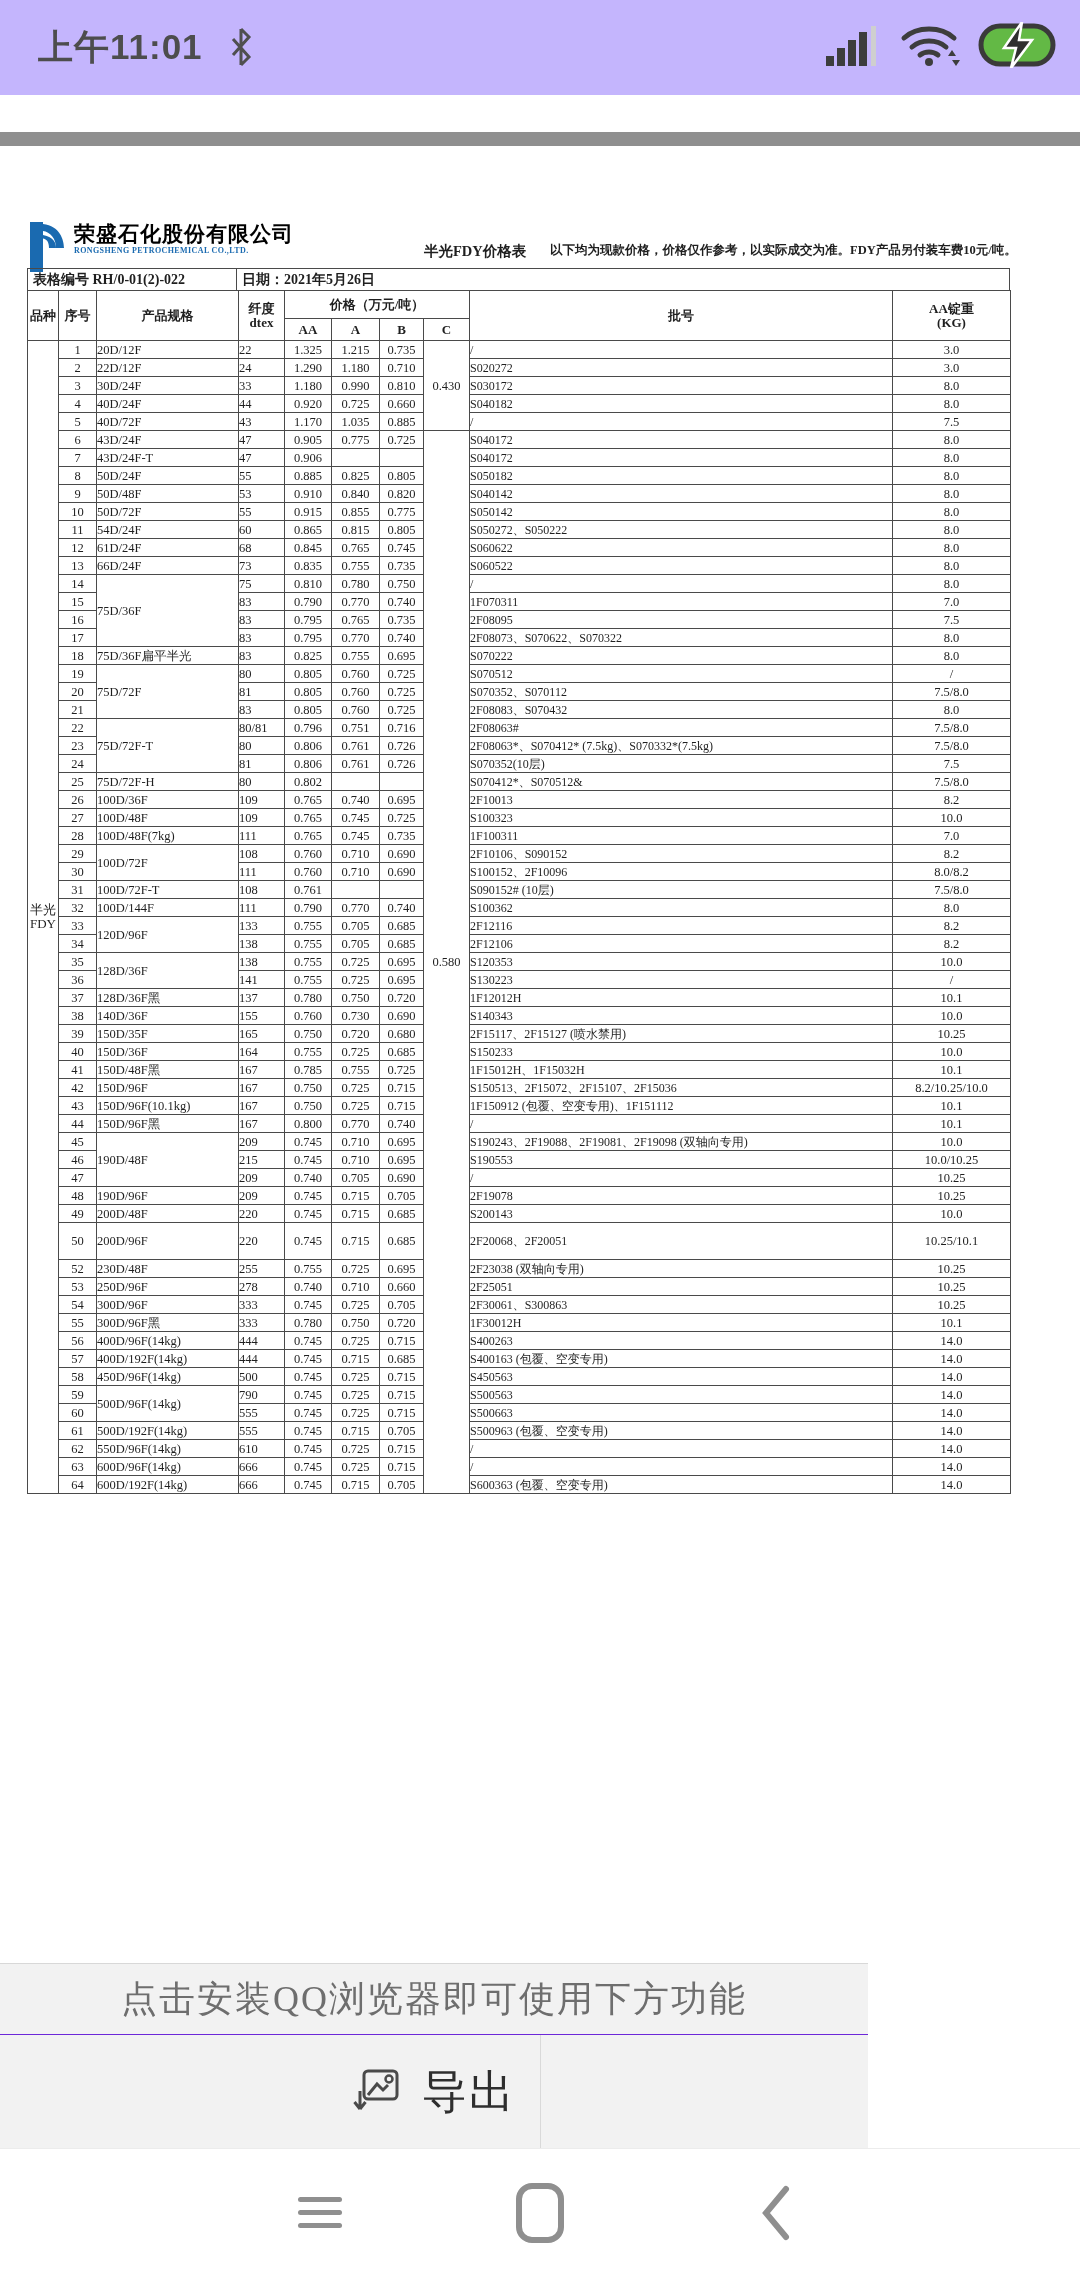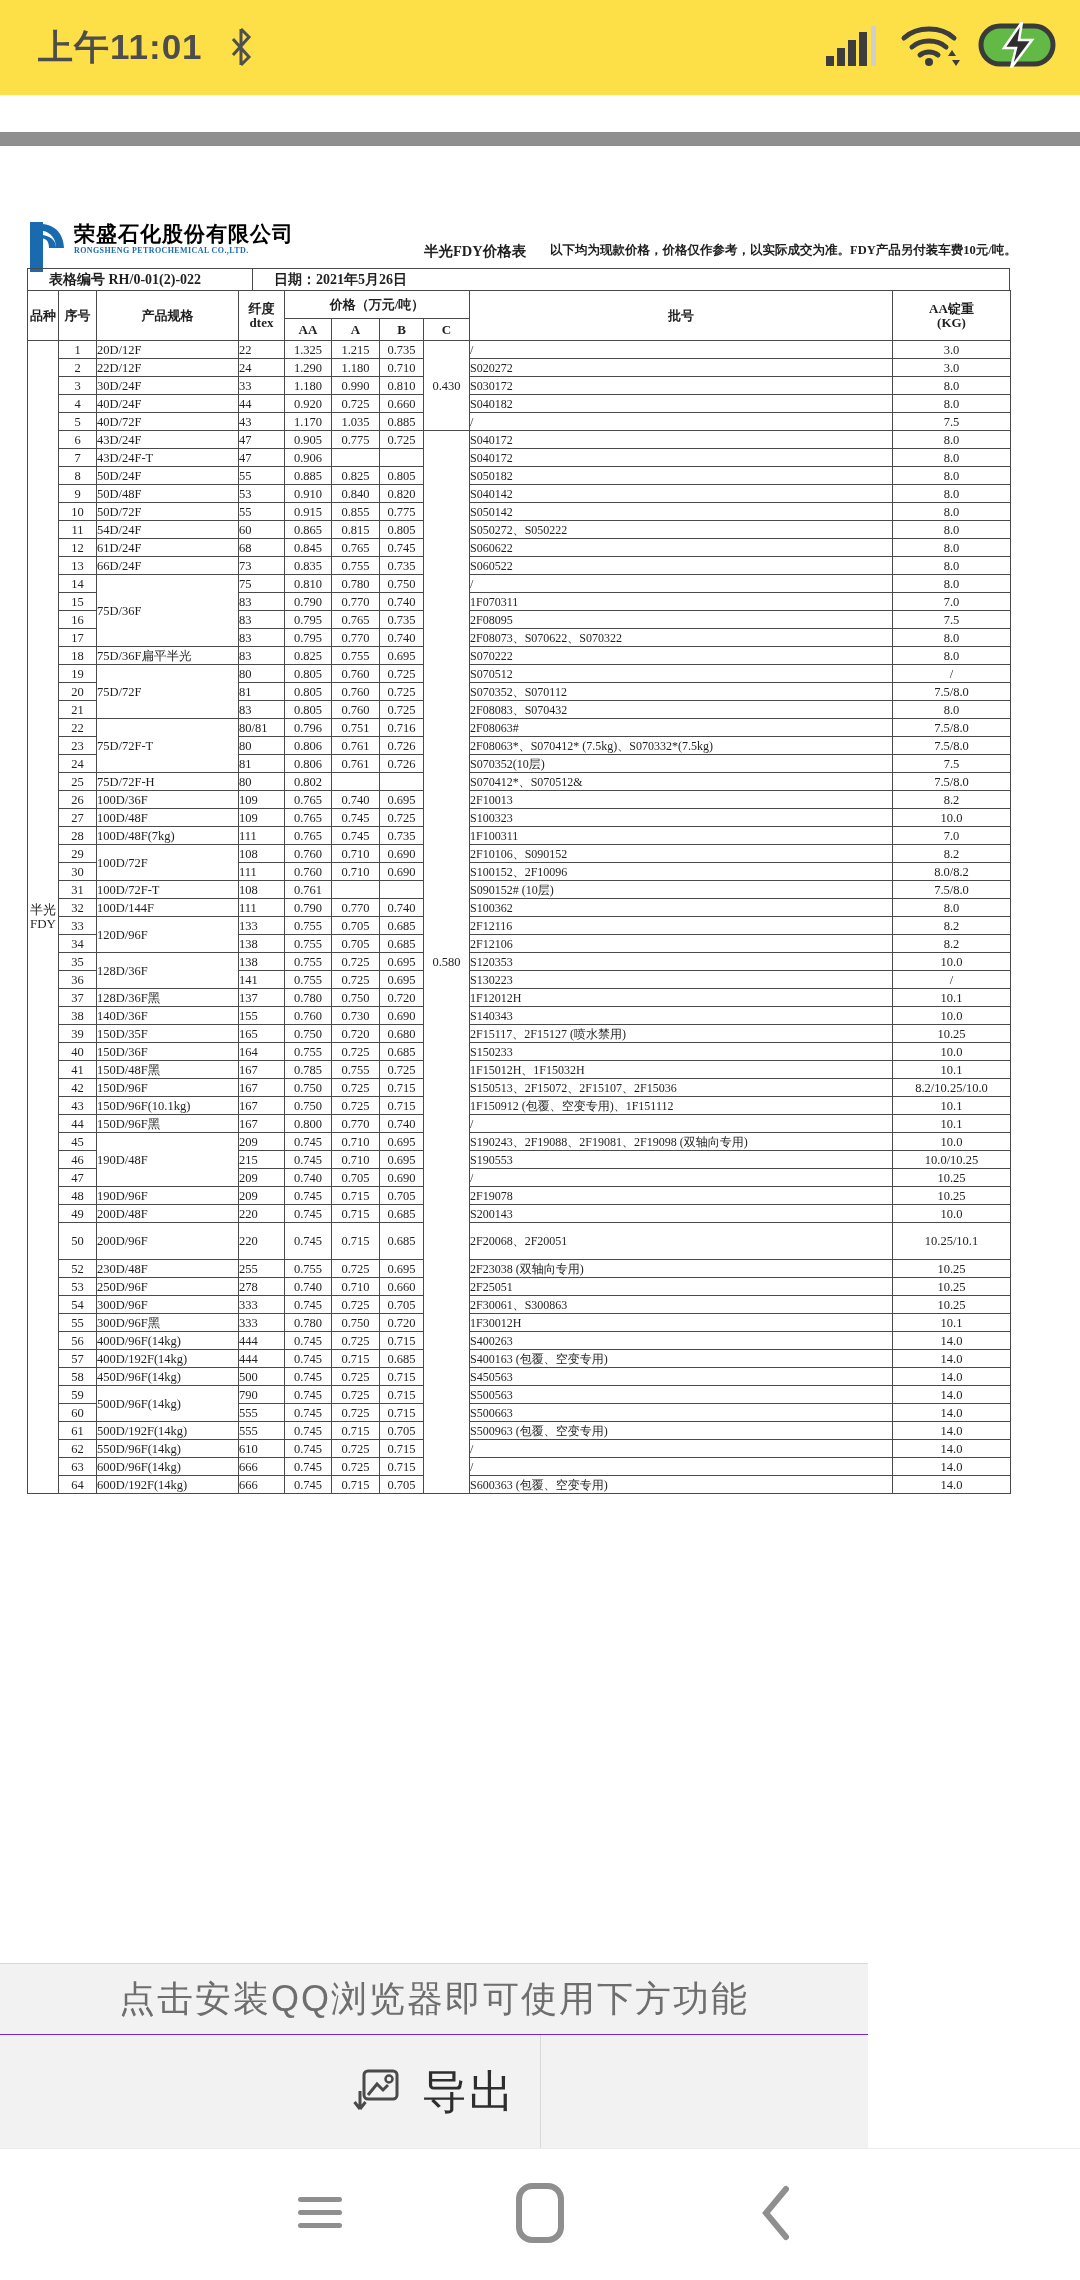--- a/index.html
+++ b/index.html
@@ -1,50 +1,50 @@
 <!DOCTYPE html>
 <html><head>
 <meta charset="utf-8">
 <style>
   html,body{margin:0;padding:0;background:#cfcfcf;}
   .phone{position:relative;width:1080px;height:2280px;background:#ffffff;overflow:hidden;
          font-family:"Liberation Sans","DejaVu Sans",sans-serif;}
   
-  .statusbar{position:absolute;top:0;left:0;width:1080px;height:95px;background:#fde047;}
+  .statusbar{position:absolute;top:0;left:0;width:1080px;height:95px;background:#c4b5fd;}
   .sb-time{position:absolute;left:38px;top:24px;font-size:35px;color:#4d4d4d;font-weight:bold;letter-spacing:1px;}
   .sb-bt{position:absolute;left:228px;top:26px;}
   .sb-right{position:absolute;right:22px;top:20px;display:flex;align-items:flex-end;gap:16px;height:52px;}
   .graybar{position:absolute;top:132px;left:0;width:1080px;height:14px;background:#8f8f8f;}
   
   .doc{position:absolute;top:146px;left:0;width:1080px;height:1817px;background:#fff;color:#1f1f1f;}
   .serif{font-family:"Liberation Serif","DejaVu Serif",serif;}
   .logo{position:absolute;left:30px;top:76px;display:flex;align-items:flex-start;gap:8px;}
   .logo-mark{width:36px;height:50px;}
   .logo-cn{font-size:21px;font-weight:bold;color:#000000;letter-spacing:1px;line-height:24px;}
   .logo-en{font-size:8px;font-weight:bold;color:#1a6ab0;letter-spacing:.4px;}
   .doc-title{position:absolute;left:424px;top:96px;font-size:14.5px;font-weight:bold;}
   .doc-disc{position:absolute;left:550px;top:96px;width:460px;font-size:12.5px;font-weight:bold;white-space:nowrap;}
   .sheet{position:absolute;left:27px;top:122px;width:983px;}
   .meta{display:flex;border:1px solid #4a4a4a;border-bottom:none;height:21px;font-size:14px;font-weight:bold;}
-  .meta>div{display:flex;align-items:center;padding-left:5px;margin-left:16px;}
+  .meta>div{display:flex;align-items:center;padding-left:5px;}
   .meta-no{width:203px;border-right:1px solid #4a4a4a;}
   .meta-date{flex:1;}
   table.price{border-collapse:collapse;table-layout:fixed;width:983px;font-size:12.5px;}
   table.price th,table.price td{border:1px solid #4a4a4a;padding:0;line-height:14px;overflow:hidden;}
   table.price thead th{font-size:13px;font-weight:bold;background:#fff;}
   tr.hr1{height:28px;} tr.hr2{height:22px;}
   table.price tbody tr{height:18px;}
   td.c{text-align:center;} td.l{text-align:left;padding-left:4px;}
   td.batch{padding-left:6px;white-space:nowrap;font-size:12px;}
   td.spec{white-space:nowrap;margin-top:17px;}
   td.variety{text-align:center;word-break:break-all;line-height:16px;padding:0 3px;font-size:13px;}
   .pgfoot{position:absolute;top:1941px;left:0;width:1080px;text-align:center;font-size:13px;color:#7a8288;
           font-family:"Liberation Serif","DejaVu Serif",serif;}
   
-  .banner{position:absolute;top:1963px;left:0;width:868px;height:185px;background:#f2f2f2;border-top:1px solid #d8d8d8;}
+  .banner{position:absolute;top:1963px;left:0;width:868px;height:185px;background:#f2f2f2;border-top:1px solid #d8d8d8;font-family:Liberation Serif, serif;}
   .banner-title{height:70px;display:flex;align-items:center;justify-content:center;
                 font-size:36px;color:#6e6e6e;letter-spacing:2px;}
   .banner-btns{position:relative;height:114px;border-top:1px solid #6d28d9;display:flex;}
   .banner-btn{flex:1;display:flex;align-items:center;justify-content:center;gap:20px;cursor:pointer;}
   .banner-btn span.lbl{font-size:45px;color:#2e2e2e;letter-spacing:2px;}
   .banner-div{position:absolute;left:540px;top:0;width:1px;height:114px;background:#d9d9d9;}
   
   .navbar{position:absolute;top:2148px;left:0;width:1080px;height:132px;background:#fff;border-top:1px solid #ececec;}
   .nav-ico{position:absolute;top:0;height:132px;display:flex;align-items:center;justify-content:center;width:120px;cursor:pointer;}
   .nav-recent{left:260px;} .nav-home{left:480px;} .nav-back{left:715px;}

